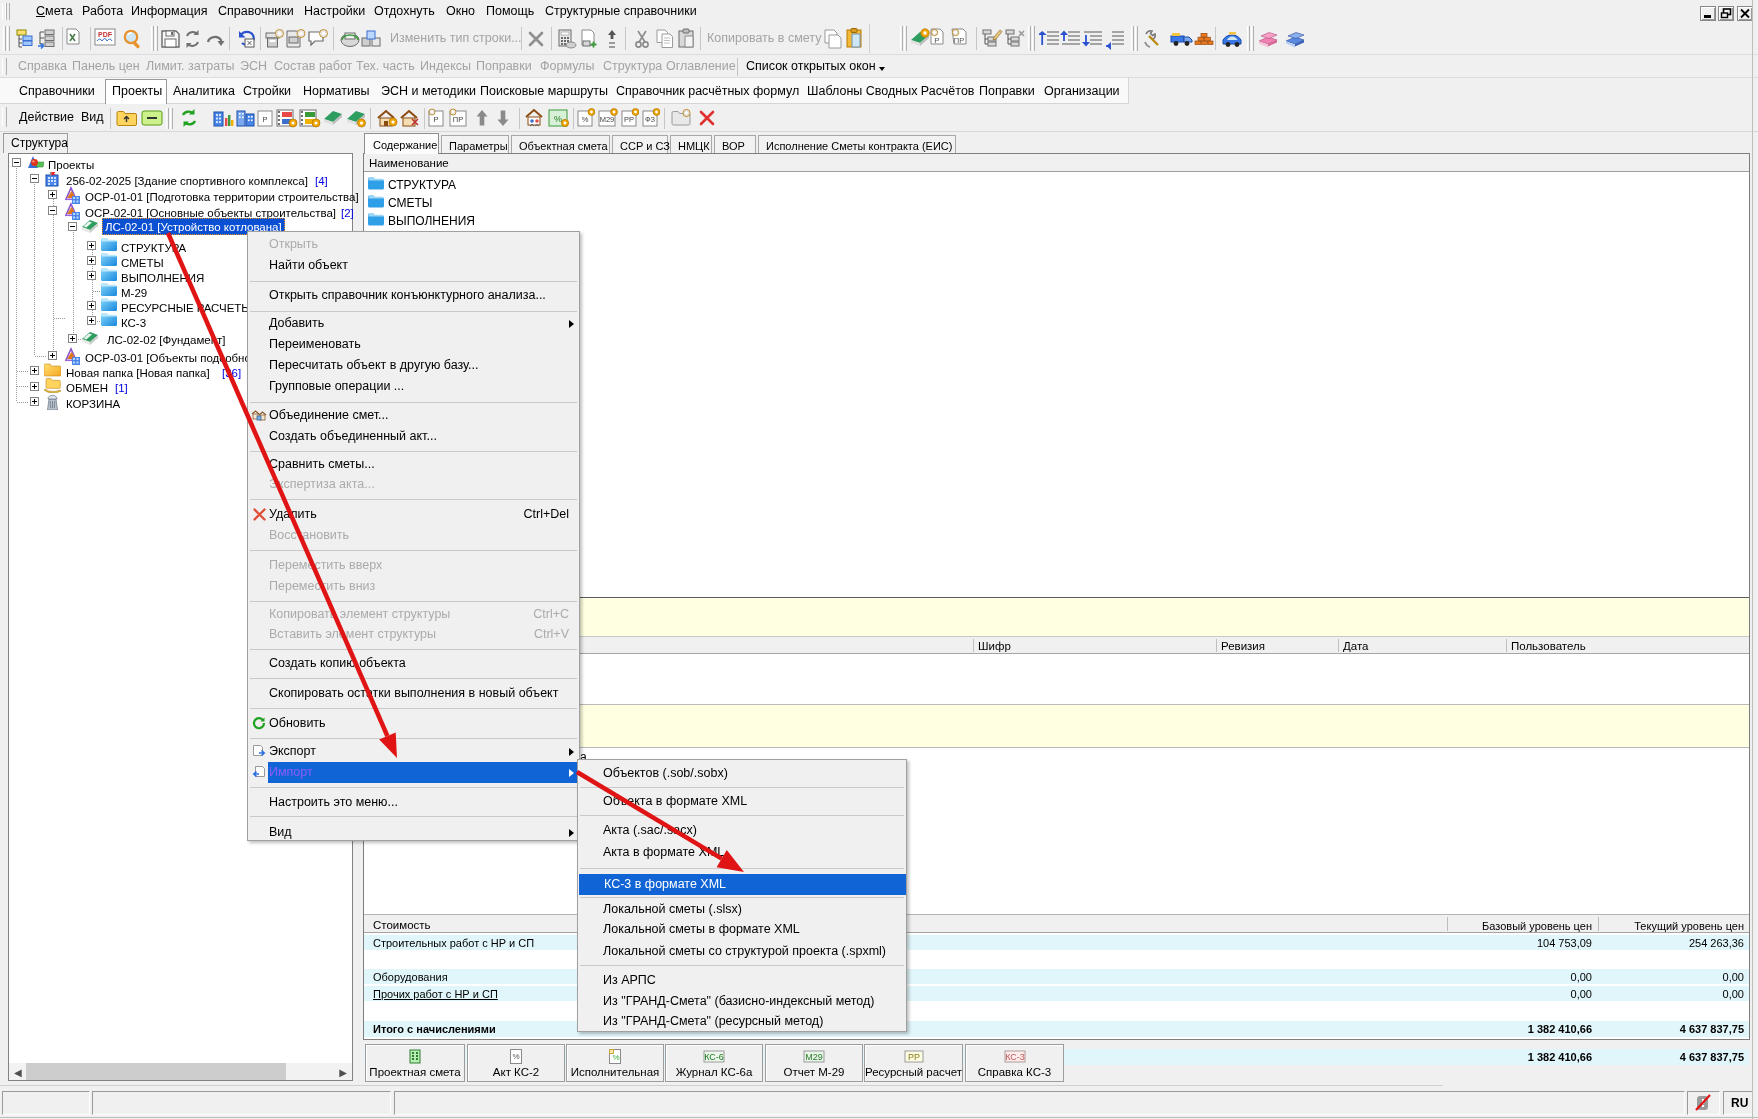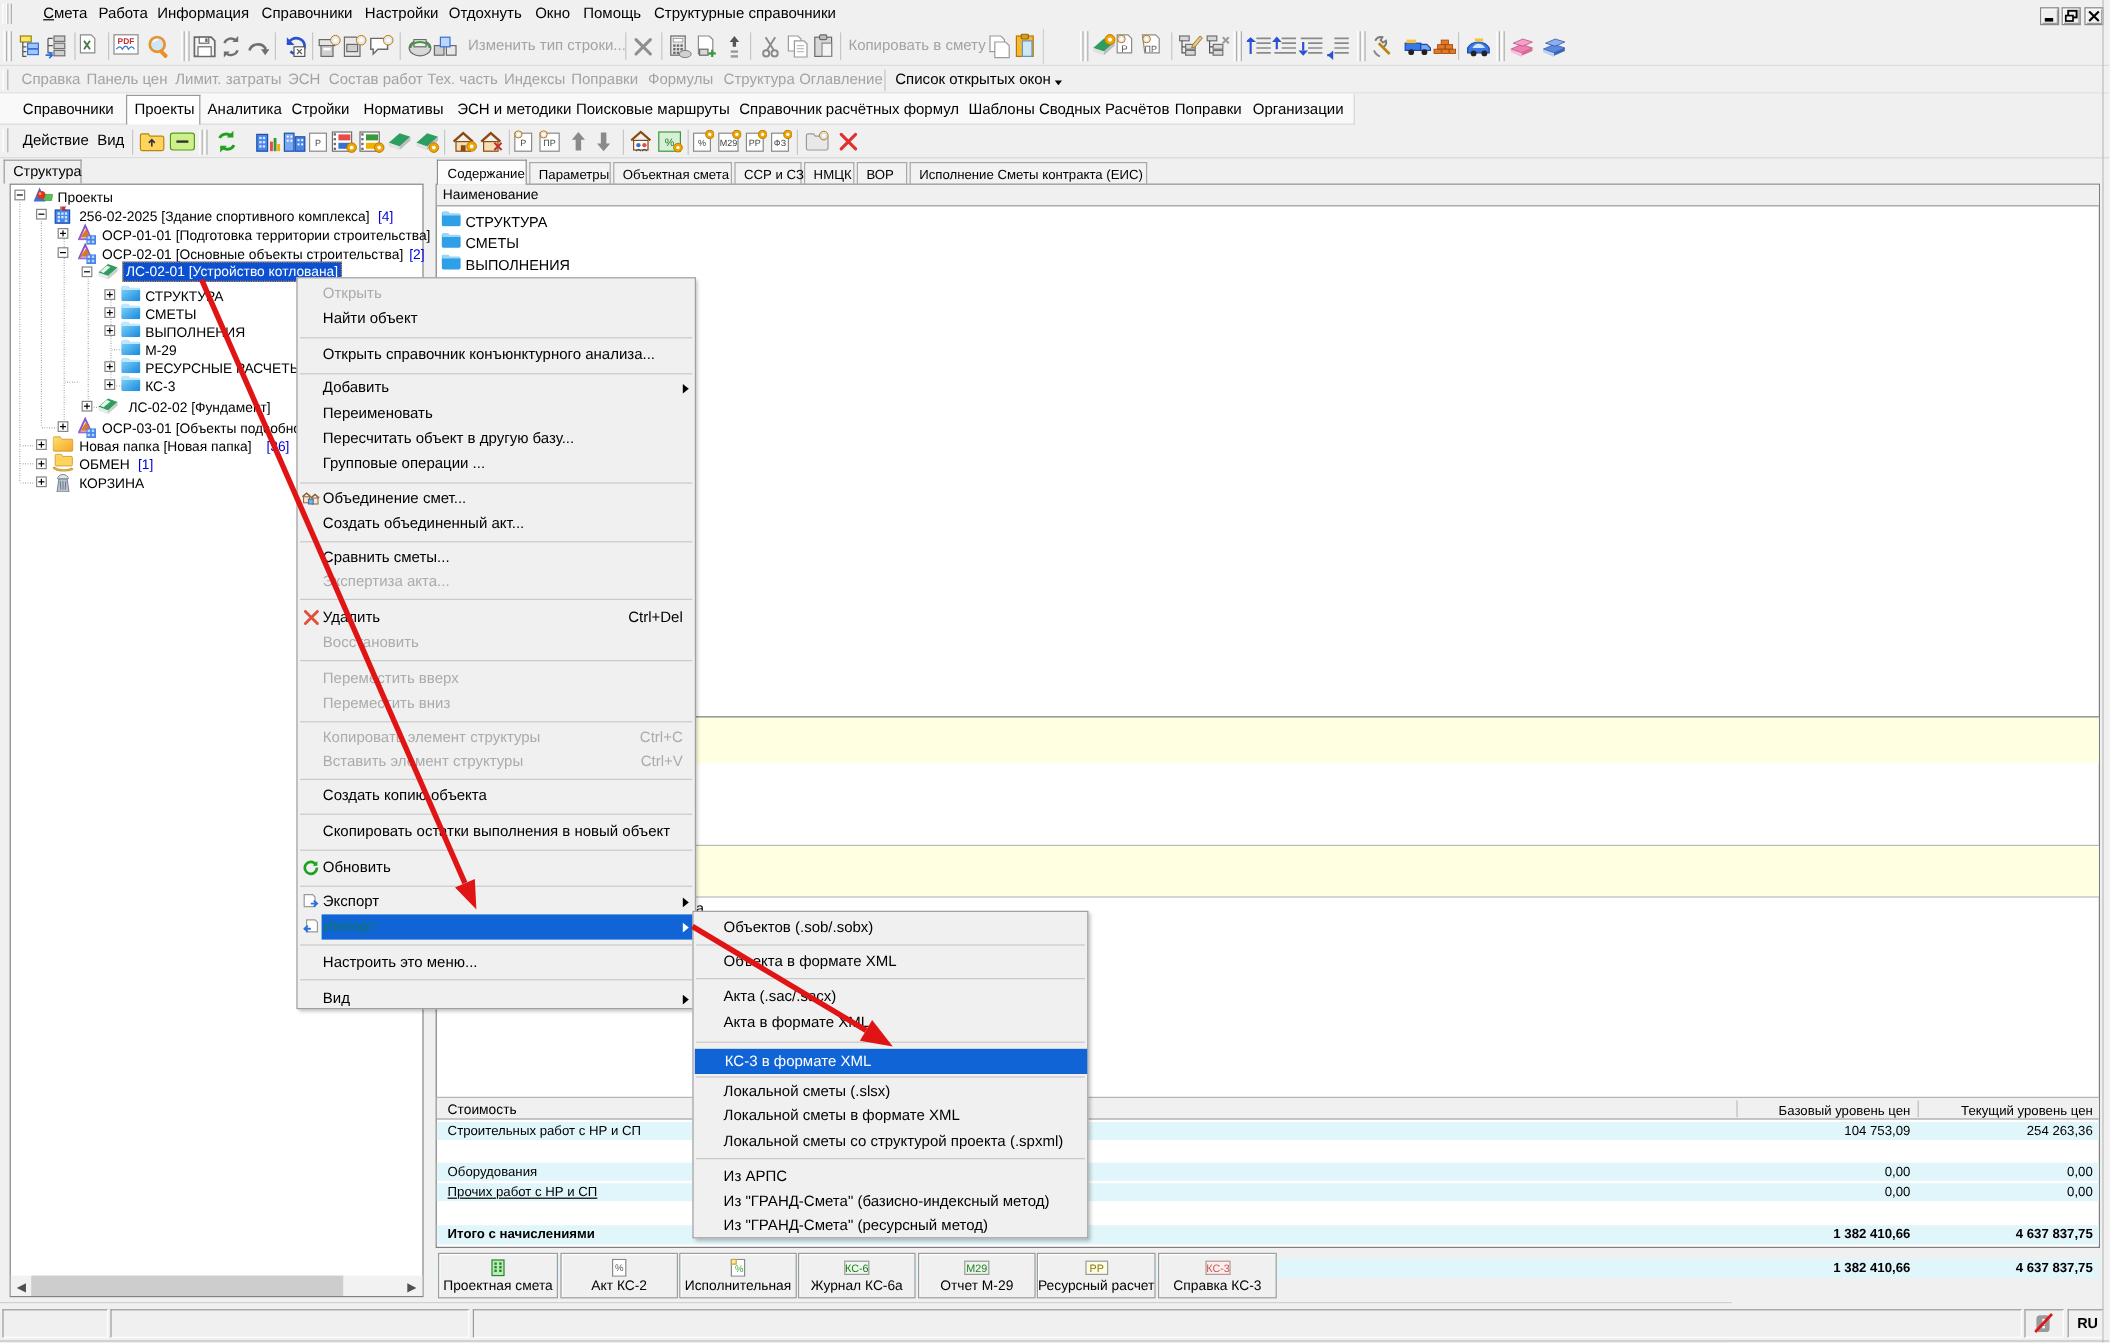--- a/index.html
+++ b/index.html
@@ -783,20 +783,30 @@
           </svg></div>
     <div class="t12 abs" style="left:24px;top:43px;">СМЕТЫ</div>
     <div class="abs" style="left:4px;top:58px;"><svg width="16" height="13" viewBox="0 0 16 13">
             <path d="M0 2 q0-1.5 1.5-1.5 h4 l1.5 2 h7.5 q1.5 0 1.5 1.5 v7 q0 1.5 -1.5 1.5 h-13 q-1.5 0 -1.5 -1.5 z" fill="#2f9fe8"></path>
             <path d="M0.5 3.5 h15 v-0.8 q0 -1 -1.2 -1 h-8 l-1.4 -1.6 h-3 q-1.4 0 -1.4 1.4 z" fill="#9bd6f7"></path>
           </svg></div>
     <div class="t12 abs" style="left:24px;top:61px;">ВЫПОЛНЕНИЯ</div>
 
     <div class="abs" style="left:0;top:443px;width:1385px;height:1px;background:#5a5a5a;"></div>
     <div class="abs" style="left:0;top:444px;width:1385px;height:38px;background:#ffffe1;"></div>
+    <div class="abs" style="left:0;top:482px;width:1385px;height:18px;background:#f0f0f0;border-top:1px solid #c9c9c9;border-bottom:1px solid #a5a5a5;">
+      <div class="abs" style="left:609px;top:2px;width:1px;height:13px;background:#c0c0c0;"></div>
+      <div class="abs" style="left:852px;top:2px;width:1px;height:13px;background:#c0c0c0;"></div>
+      <div class="abs" style="left:974px;top:2px;width:1px;height:13px;background:#c0c0c0;"></div>
+      <div class="abs" style="left:1142px;top:2px;width:1px;height:13px;background:#c0c0c0;"></div>
+      <div class="t115" style="left:614px;top:3px;">Шифр</div>
+      <div class="t115" style="left:857px;top:3px;">Ревизия</div>
+      <div class="t115" style="left:979px;top:3px;">Дата</div>
+      <div class="t115" style="left:1147px;top:3px;">Пользователь</div>
+    </div>
 
     <div class="abs" style="left:0;top:550px;width:1385px;height:1px;background:#b9b9b9;"></div>
     <div class="abs" style="left:0;top:551px;width:1385px;height:42px;background:#ffffe1;"></div>
     <div class="abs" style="left:0;top:593px;width:1385px;height:1px;background:#b9b9b9;"></div>
     <div class="t12 abs" style="left:216px;top:597px;">а</div>
 
     <div class="abs" style="left:0;top:644px;width:8px;height:1px;background:#979797;"></div>
 
     <div class="abs" style="left:0;top:760px;width:1385px;height:19px;background:#f0f0f0;border-top:1px solid #b5b5b5;border-bottom:1px solid #a5a5a5;">
       <div class="t115" style="left:9px;top:4px;">Стоимость</div>
@@ -1018,21 +1028,21 @@
         </svg>
         <span class="mtext">Экспорт</span>
         <span class="marrow"></span>
       </div>
   <div class="menuitem" style="top:530px;width:333px;">
         <svg style="position:absolute;left:4px;top:3px;" width="15" height="14" viewBox="0 0 15 14">
           <path d="M3.5 1.5 h7 l2 2 v8 h-9 z" fill="#fff" stroke="#9a9a9a"></path>
           <path d="M7 9 h-5 m2.5 -2.5 l-2.7 2.5 l2.7 2.5" stroke="#2a6fe0" stroke-width="1.6" fill="none"></path>
         </svg>
         <div style="position:absolute;left:20px;top:0;right:1px;height:21px;background:#1164d6;"></div>
-        <span class="mtext" style="color:#0f766e;z-index:2;">Импорт</span>
+        <span class="mtext" style="color:#8b5cf6;z-index:2;">Импорт</span>
         <span class="marrow" style="border-left-color:#fff;z-index:2;"></span>
       </div>
   <div class="msep" style="top:555px;"></div>
   <div class="menuitem" style="top:560px;">
         <span class="mtext">Настроить это меню...</span>
       </div>
   <div class="msep" style="top:584px;"></div>
   <div class="menuitem" style="top:590px;width:333px;">
         <span class="mtext">Вид</span>
         <span class="marrow"></span>

